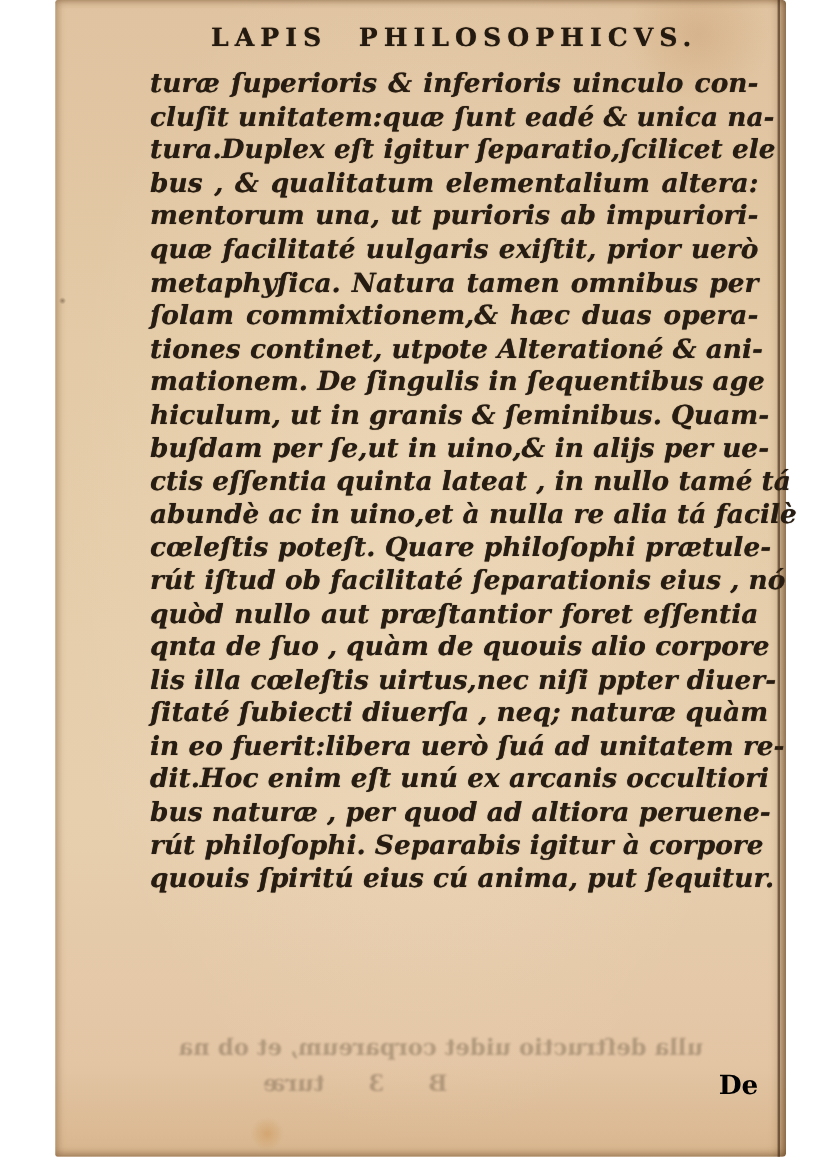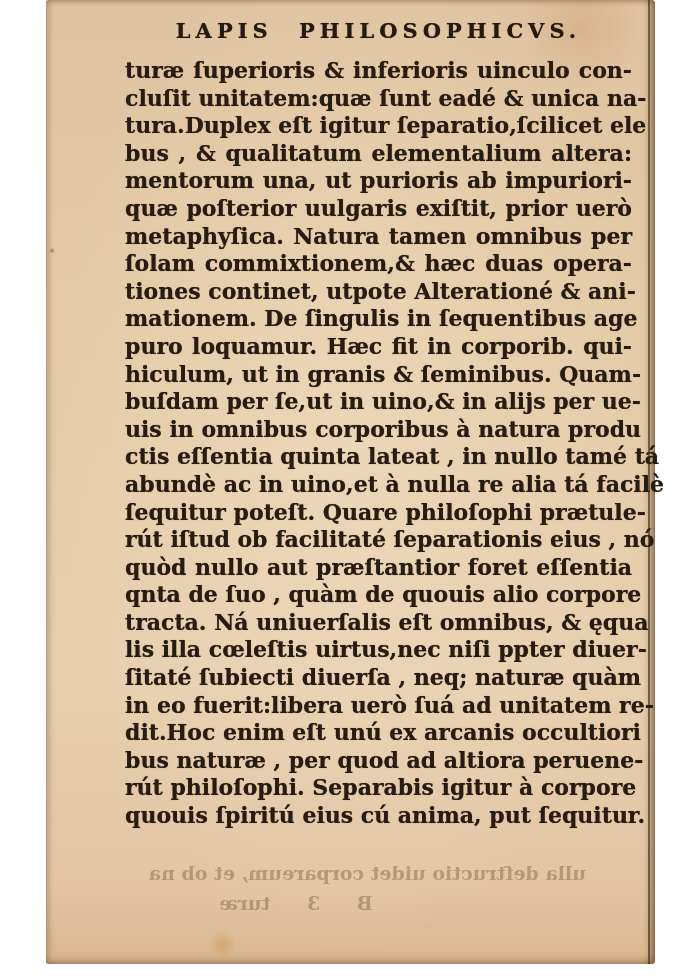--- a/index.html
+++ b/index.html
@@ -40,20 +40,21 @@
     font-size:21px;font-weight:700;
     letter-spacing:5px;word-spacing:14px;
     color:#241a10;
     text-shadow:0 0 0.7px rgba(40,25,10,0.8);
   }
   .textblock{
     position:absolute;left:79px;top:57px;width:507px;
     font-size:22px;font-weight:700;
     color:#261c12;
     text-shadow:0 0 0.7px rgba(40,25,10,0.75);
+    font-style:italic;
   }
   .line{
     height:27.6px;line-height:27.6px;
     text-align:justify;text-align-last:justify;
     white-space:nowrap;
   }
   .catchword{
     margin-top:23px;height:28px;line-height:28px;
     text-align:right;padding-right:2px;
     font-size:22px;font-weight:700;
@@ -76,45 +77,43 @@
 
     <div class="header">LAPIS PHILOSOPHICVS.</div>
 
     <div class="textblock" id="textblock">
 
     <div class="line">turæ ſuperioris &amp; inferioris uinculo con-</div>
         <div class="line">cluſit unitatem:quæ ſunt eadé &amp; unica na-</div>
         <div class="line">tura.Duplex eſt igitur ſeparatio,ſcilicet ele</div>
         <div class="line">bus , &amp; qualitatum elementalium altera:</div>
         <div class="line">mentorum una, ut purioris ab impuriori-</div>
-        <div class="line">quæ poſterior uulgaris exiſtit, prior uerò</div>
+        <div class="line">quæ facilitaté uulgaris exiſtit, prior uerò</div>
         <div class="line">metaphyſica. Natura tamen omnibus per</div>
         <div class="line">ſolam commixtionem,&amp; hæc duas opera-</div>
         <div class="line">tiones continet, utpote Alterationé &amp; ani-</div>
         <div class="line">mationem. De ſingulis in ſequentibus age</div>
-        <div class="line">puro loquamur. Hæc fit in corporib. qui-</div>
         <div class="line">hiculum, ut in granis &amp; ſeminibus. Quam-</div>
         <div class="line">buſdam per ſe,ut in uino,&amp; in alijs per ue-</div>
-        <div class="line">uis in omnibus corporibus à natura produ</div>
         <div class="line">ctis eſſentia quinta lateat , in nullo tamé tá</div>
         <div class="line">abundè ac in uino,et à nulla re alia tá facilè</div>
-        <div class="line">ſequitur poteſt. Quare philoſophi prætule-</div>
+        <div class="line">cœleſtis poteſt. Quare philoſophi prætule-</div>
         <div class="line">rút iſtud ob facilitaté ſeparationis eius , nó</div>
         <div class="line">quòd nullo aut præſtantior foret eſſentia</div>
         <div class="line">qnta de ſuo , quàm de quouis alio corpore</div>
-        <div class="line">tracta. Ná uniuerſalis eſt omnibus, &amp; ęqua</div>
         <div class="line">lis illa cœleſtis uirtus,nec niſi ppter diuer-</div>
         <div class="line">ſitaté ſubiecti diuerſa , neq; naturæ quàm</div>
         <div class="line">in eo fuerit:libera uerò ſuá ad unitatem re-</div>
         <div class="line">dit.Hoc enim eſt unú ex arcanis occultiori</div>
         <div class="line">bus naturæ , per quod ad altiora peruene-</div>
         <div class="line">rút philoſophi. Separabis igitur à corpore</div>
         <div class="line">quouis ſpiritú eius cú anima, put ſequitur.</div>
       </div>
 
+    <div class="catchword" id="catchword" style="position:absolute;left:79px;top:868px;width:507px;">De</div>
 
     <div class="showthrough st1">ulla deſtructio uidet corpareum, et ob na</div>
 
     <div class="showthrough st2">B 3  turæ</div>
 
     <div class="gutter-line"></div>
   </div>
 </div>
 
 </body></html>

